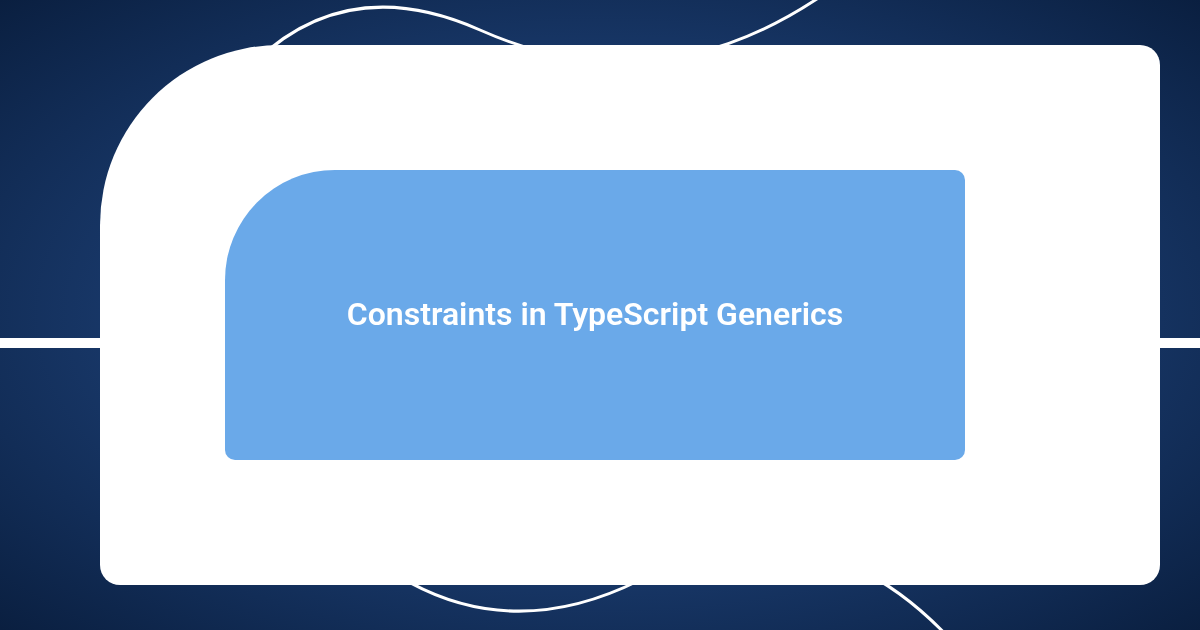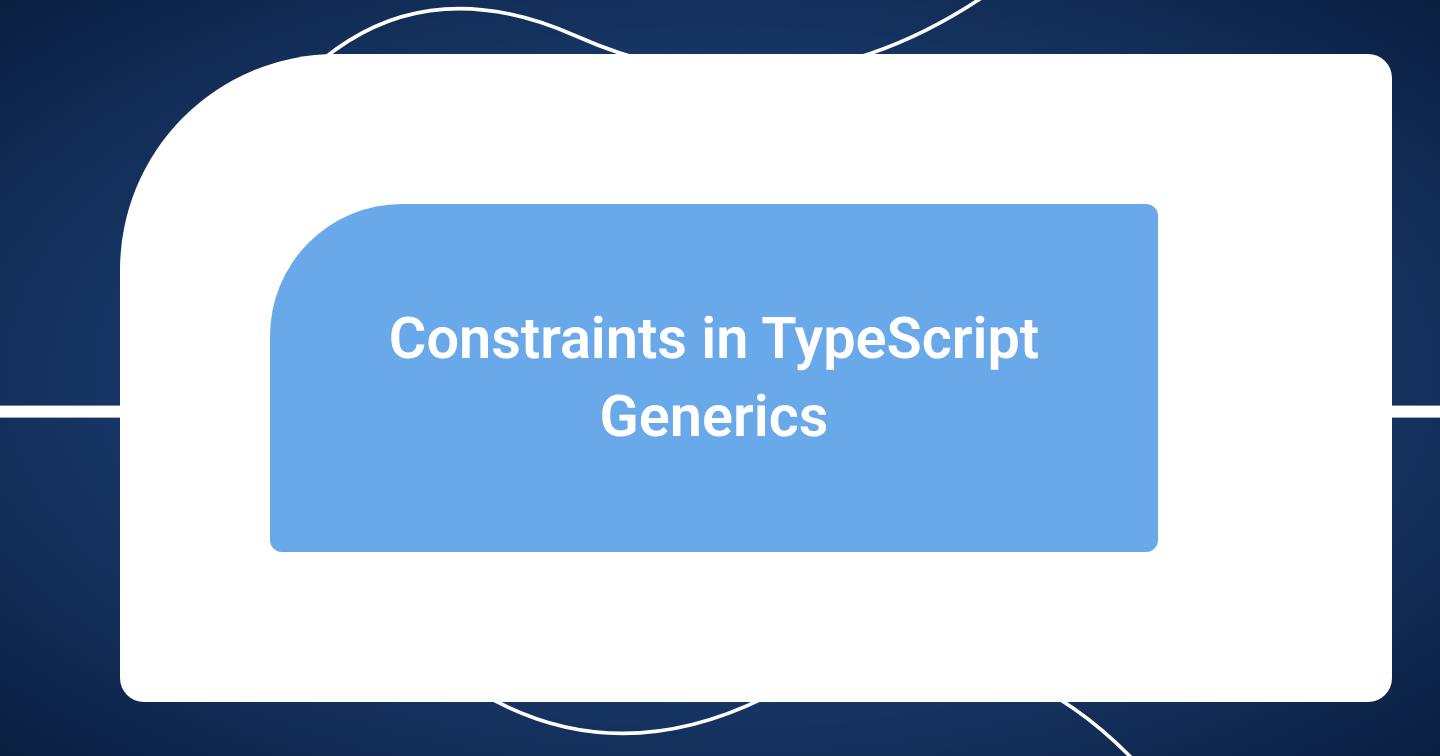--- a/index.html
+++ b/index.html
@@ -60,23 +60,23 @@
       border-top-right-radius: 10px;
       border-bottom-left-radius: 10px;
       display: flex;
       align-items: center;
       justify-content: center;
       padding: 40px 60px;
     }
     
     .title-text {
       color: white;
-      font-size: 48px;
+      font-size: 32px;
       font-weight: 600;
-      text-align: center;
+      text-align: right;
       line-height: 1.35;
     }
     
     .curve-top {
       position: absolute;
       top: -30px;
       left: 180px;
       width: 700px;
       height: 200px;
       pointer-events: none;

